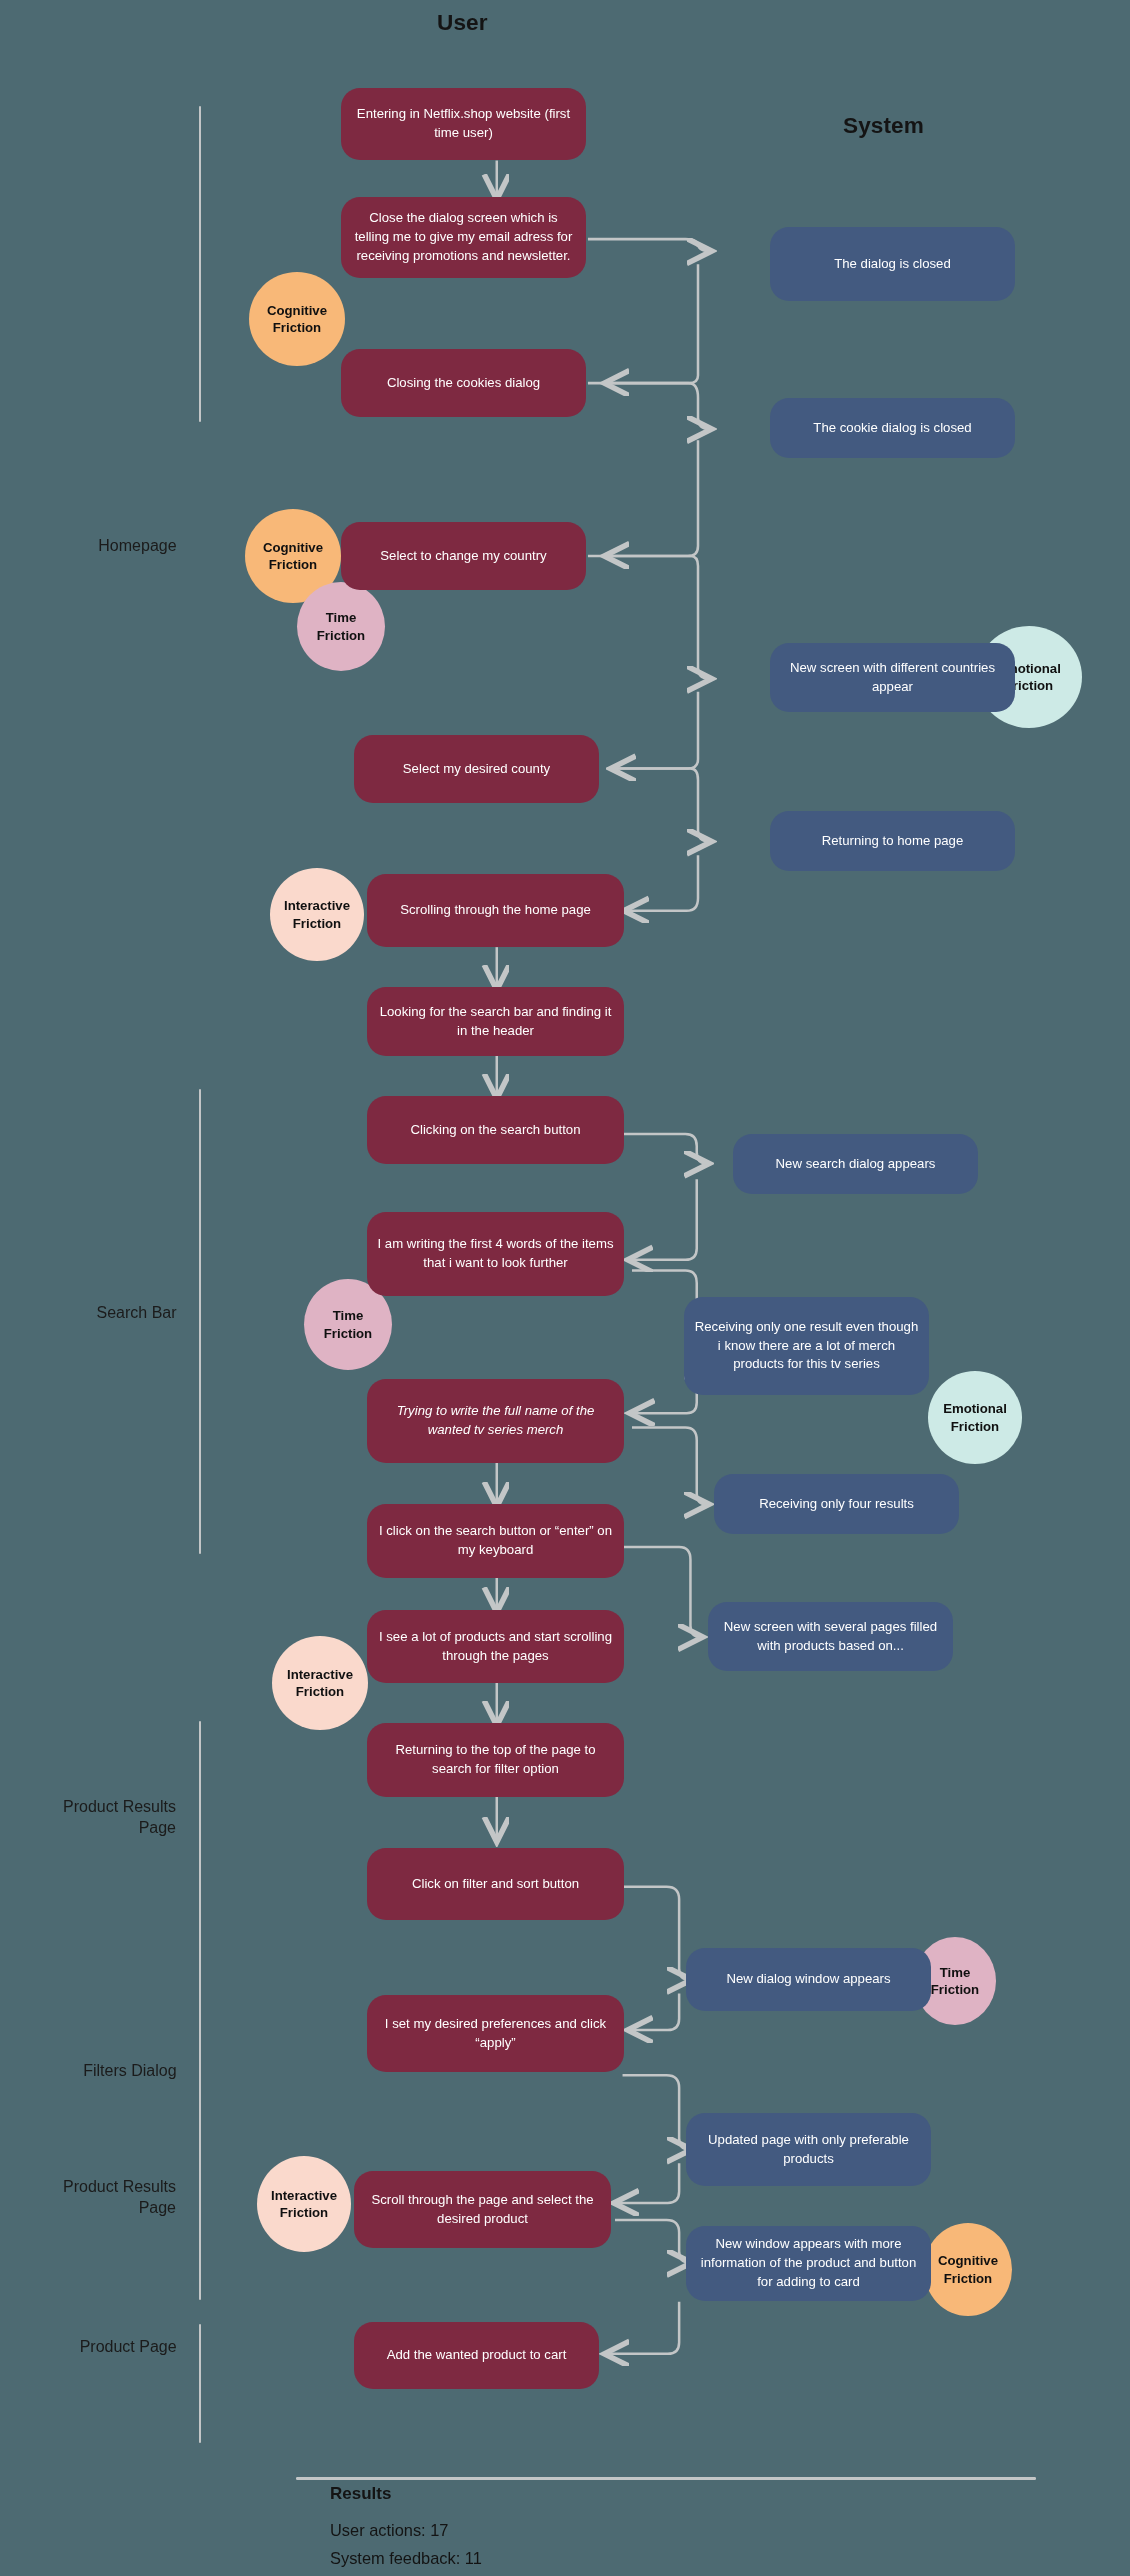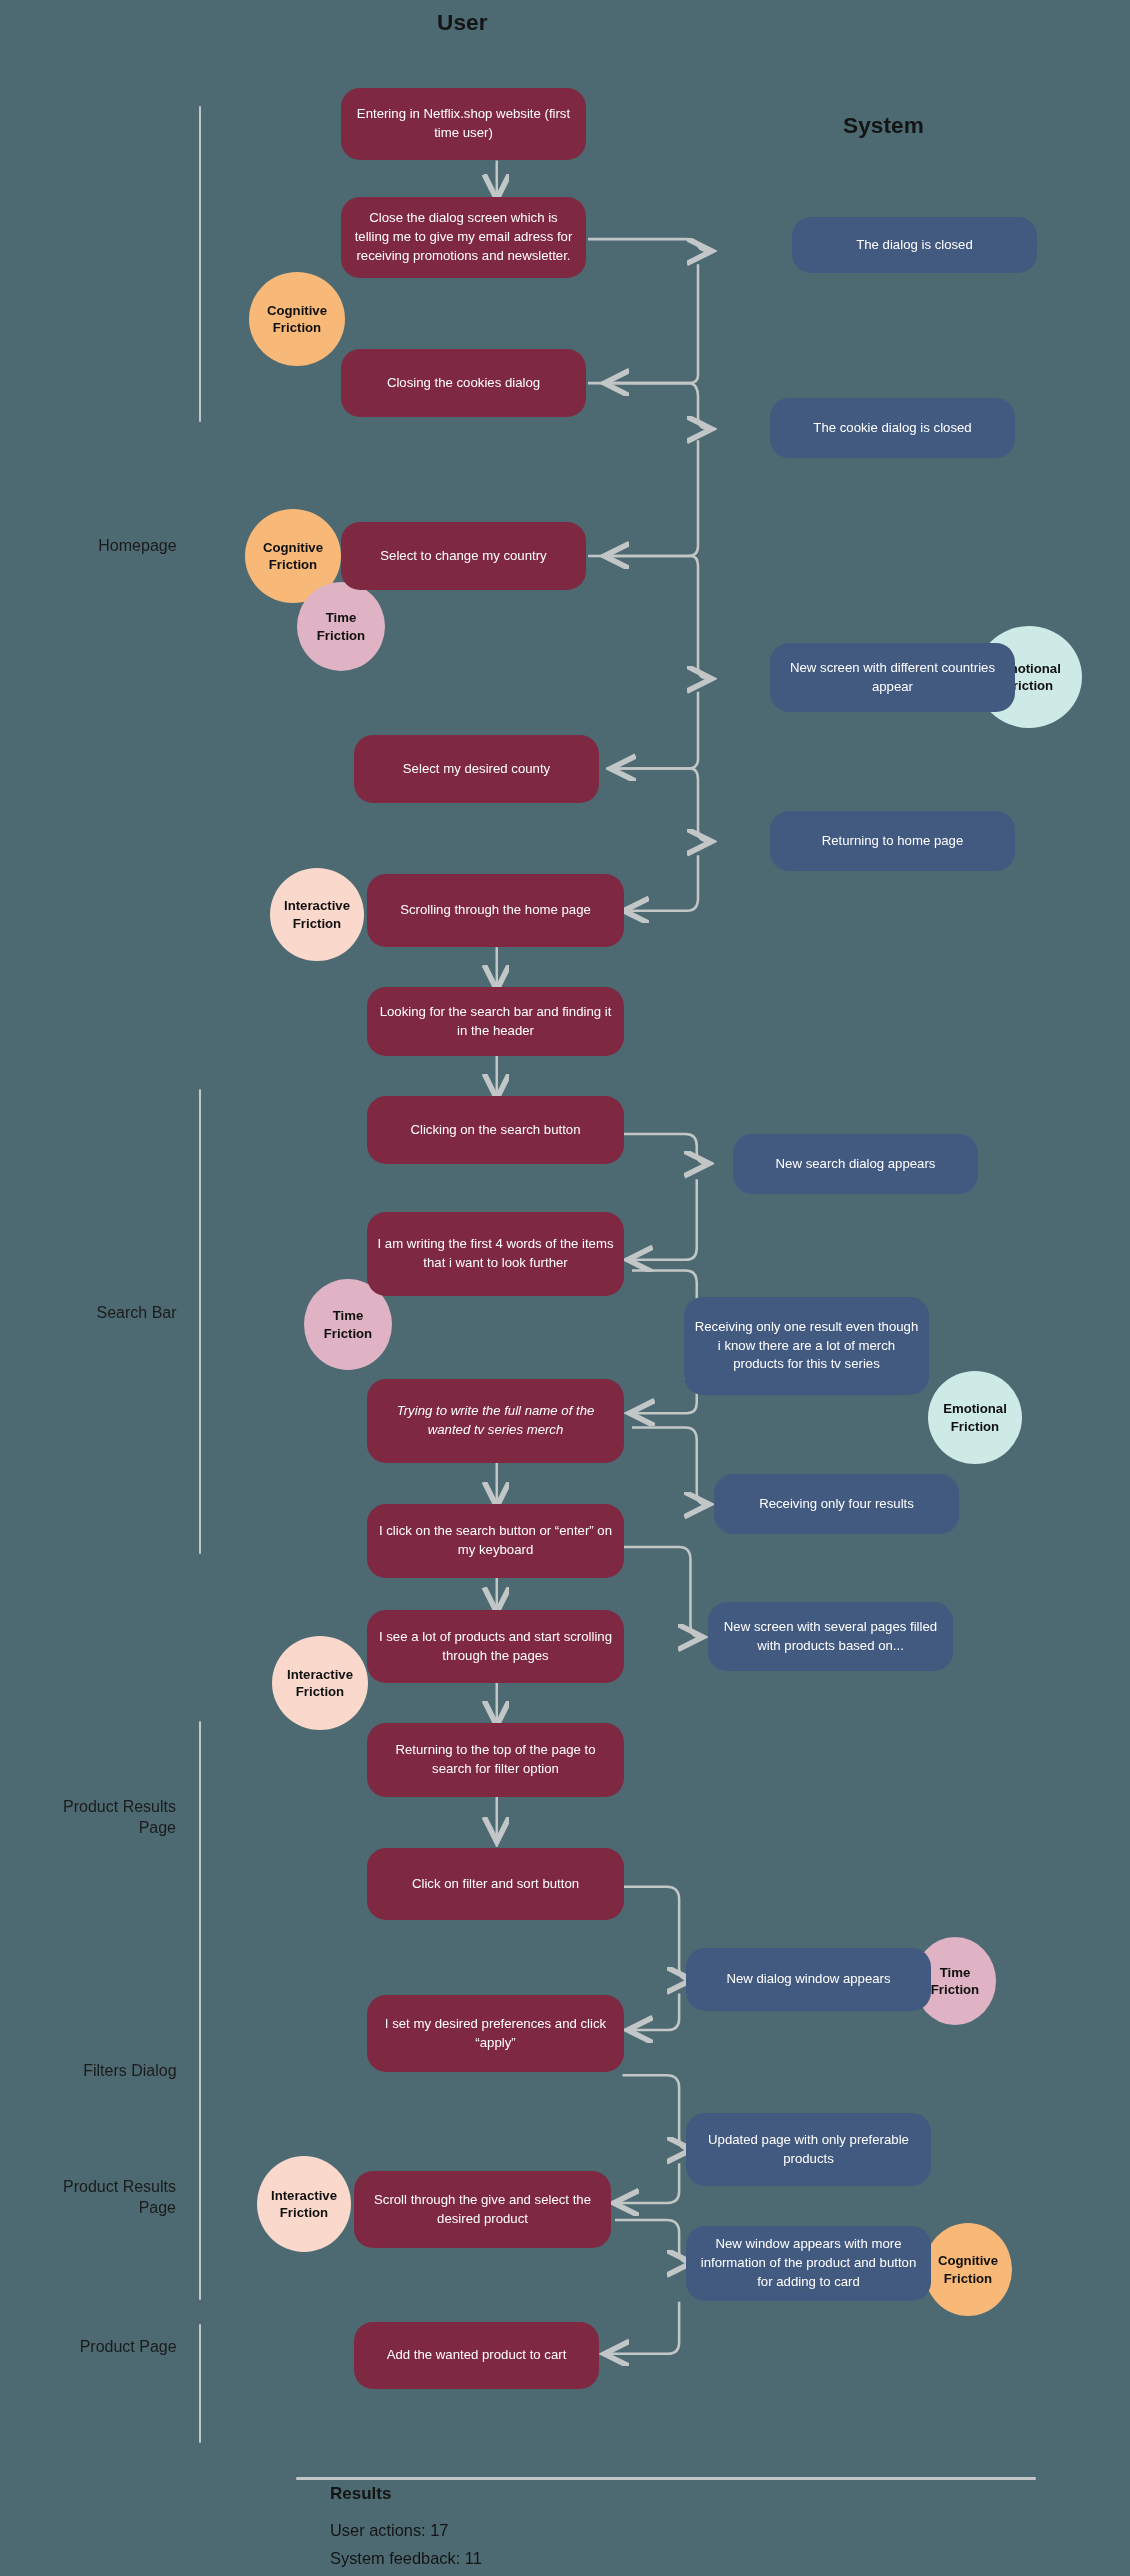--- a/index.html
+++ b/index.html
@@ -269,27 +269,27 @@
   <div class="node user" style="left:367px;top:1723px;width:257px;height:74px;">
       <span>Returning to the top of the page to search for filter option</span>
     </div>
   <div class="node user" style="left:367px;top:1848px;width:257px;height:72px;">
       <span>Click on filter and sort button</span>
     </div>
   <div class="node user" style="left:367px;top:1995px;width:257px;height:77px;">
       <span>I set my desired preferences and click “apply”</span>
     </div>
   <div class="node user" style="left:354px;top:2171px;width:257px;height:77px;">
-      <span>Scroll through the give and select the desired product</span>
+      <span>Scroll through the page and select the desired product</span>
     </div>
   <div class="node user" style="left:354px;top:2322px;width:245px;height:67px;">
       <span>Add the wanted product to cart</span>
     </div>
 
-  <div class="node system" style="left:770px;top:217px;width:245px;height:56px;margin-left:22px;">
+  <div class="node system" style="left:770px;top:227px;width:245px;height:74px;">
       <span>The dialog is closed</span>
     </div>
   <div class="node system" style="left:770px;top:398px;width:245px;height:60px;">
       <span>The cookie dialog is closed</span>
     </div>
   <div class="node system" style="left:770px;top:643px;width:245px;height:69px;">
       <span>New screen with different countries appear</span>
     </div>
   <div class="node system" style="left:770px;top:811px;width:245px;height:60px;">
       <span>Returning to home page</span>

